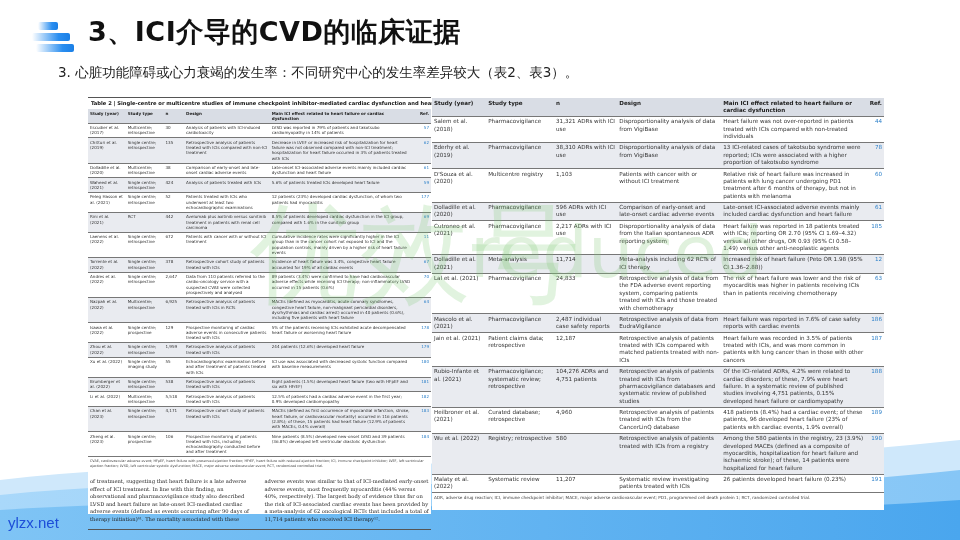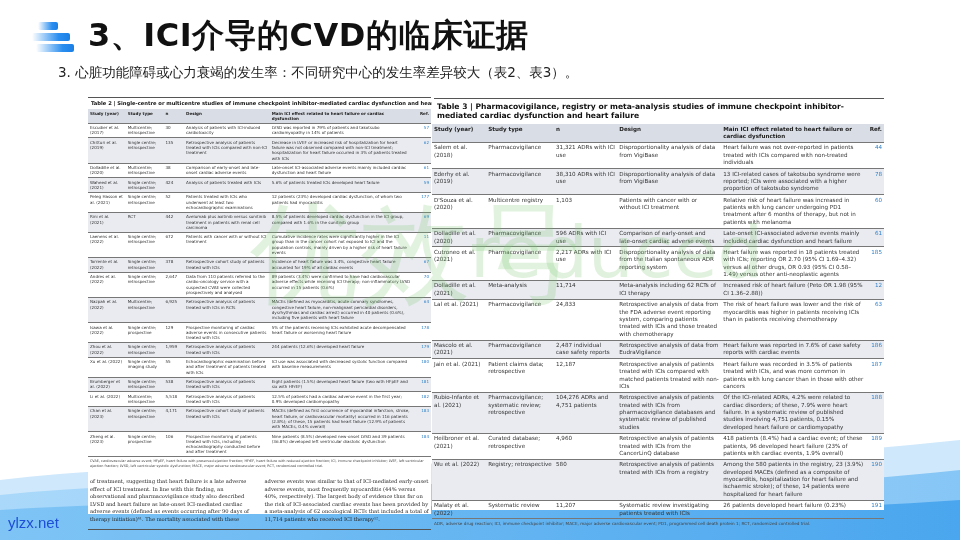--- a/index.html
+++ b/index.html
@@ -7,21 +7,21 @@
   body { position:relative; font-family:"DejaVu Sans", sans-serif; color:#222; }
 
   .bg-wave { position:absolute; left:0; right:0; bottom:0; height:130px; overflow:hidden; z-index:0; }
   .bg-wave svg { width:100%; height:100%; display:block; }
 
   .logo-mark { position:absolute; left:32px; top:20px; width:44px; height:34px; }
   .logo-mark span { position:absolute; height:8px; border-radius:2px;
     background:linear-gradient(90deg, rgba(30,140,240,0) 0%, #2a8ef0 70%, #1a7fe6 100%); }
 
   .slide-title { position:absolute; left:88px; top:14px; font-family:"DejaVu Sans", sans-serif;
-    font-weight:bold; font-size:32px; color:#111; letter-spacing:0.5px; }
+    font-weight:bold; font-size:27px; color:#111; letter-spacing:0.5px; }
   .subtitle { position:absolute; left:58px; top:64px; font-size:13.5px; color:#222; }
 
   .panel { position:absolute; background:#fff; z-index:2; }
   .panel-left { left:88px; top:97px; width:343px; height:417px; border-top:1.5px solid #555; }
   .panel-right { left:432px; top:98px; width:452px; height:412px; }
 
   .tbl-caption { font-weight:bold; color:#111; }
   .panel-left .tbl-caption { font-size:5.2px; padding:2px 3px 3px 3px; white-space:nowrap; }
   .panel-right .tbl-caption { font-size:7.6px; padding:3px 3px 4px 3px; line-height:1.2; border-top:1.5px solid #555; margin-left:2px; }
 
@@ -239,21 +239,20 @@
   </table>
   <div class="tbl-foot">CVAE, cardiovascular adverse event; HFpEF, heart failure with preserved ejection fraction; HFrEF, heart failure with reduced ejection fraction; ICI, immune checkpoint inhibitor; LVEF, left ventricular ejection fraction; LVSD, left ventricular systolic dysfunction; MACE, major adverse cardiovascular event; RCT, randomized controlled trial.</div>
   <div class="body-text">
     <p>of treatment, suggesting that heart failure is a late adverse effect of ICI treatment. In line with this finding, an observational and pharmacovigilance study also described LVSD and heart failure as late-onset ICI-mediated cardiac adverse events (defined as events occurring after 90 days of therapy initiation)⁶¹. The mortality associated with these</p>
     <p>adverse events was similar to that of ICI-mediated early-onset adverse events, most frequently myocarditis (44% versus 40%, respectively). The largest body of evidence thus far on the risk of ICI-associated cardiac events has been provided by a meta-analysis of 62 oncological RCTs that included a total of 11,714 patients who received ICI therapy¹².</p>
   </div>
   <div class="body-rule"></div>
 </div>
 
 <div class="panel panel-right">
-  <div class="tbl-caption">Table 3 | Pharmacovigilance, registry or meta-analysis studies of immune checkpoint inhibitor-mediated cardiac dysfunction and heart failure</div>
   <table>
     <colgroup>
       <col style="width:12%">
         <col style="width:15%">
         <col style="width:14%">
         <col style="width:23%">
         <col style="width:32%">
         <col style="width:4%">
     </colgroup>
     <thead>

